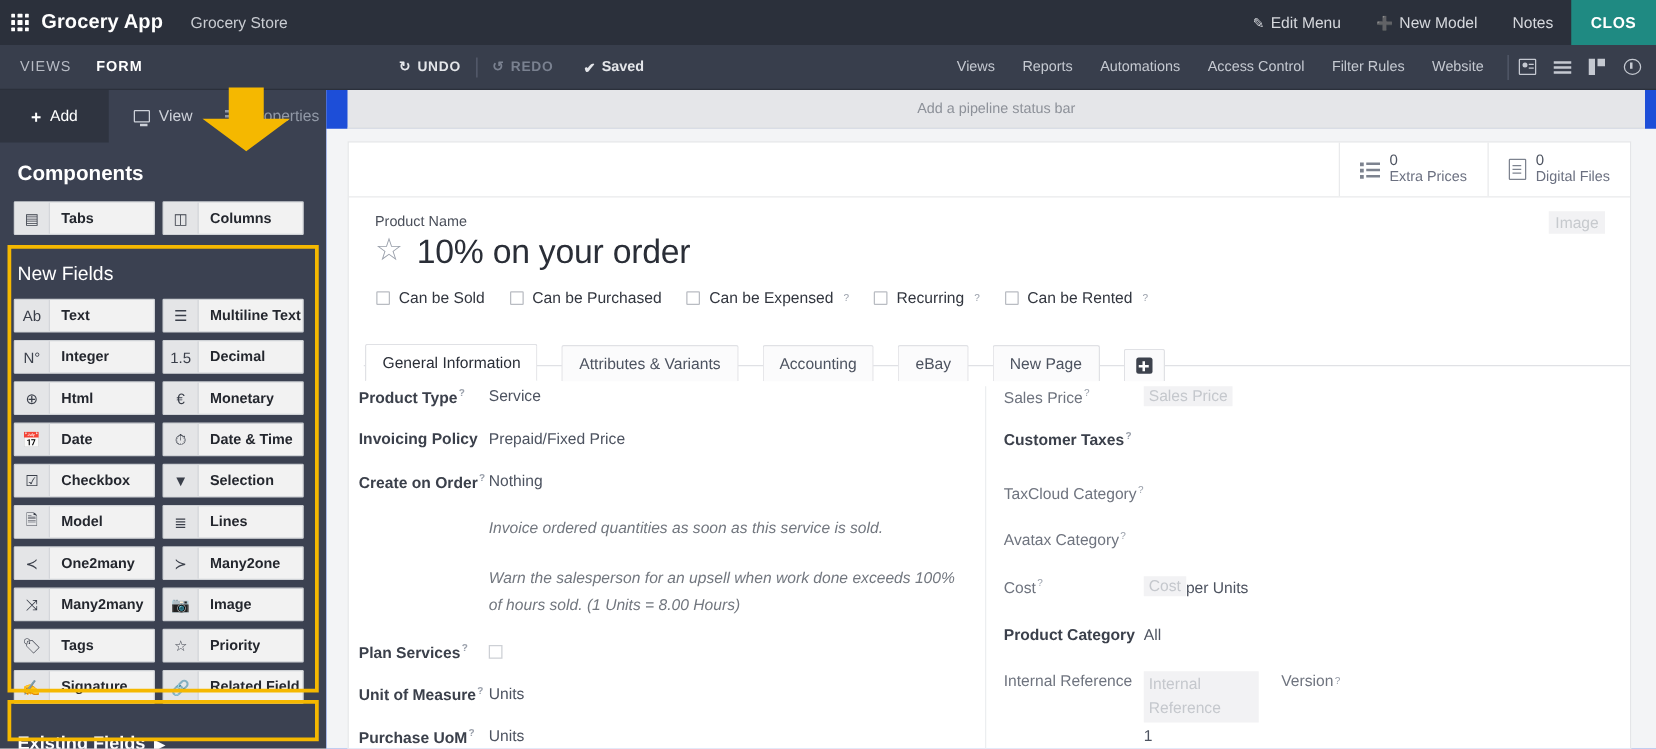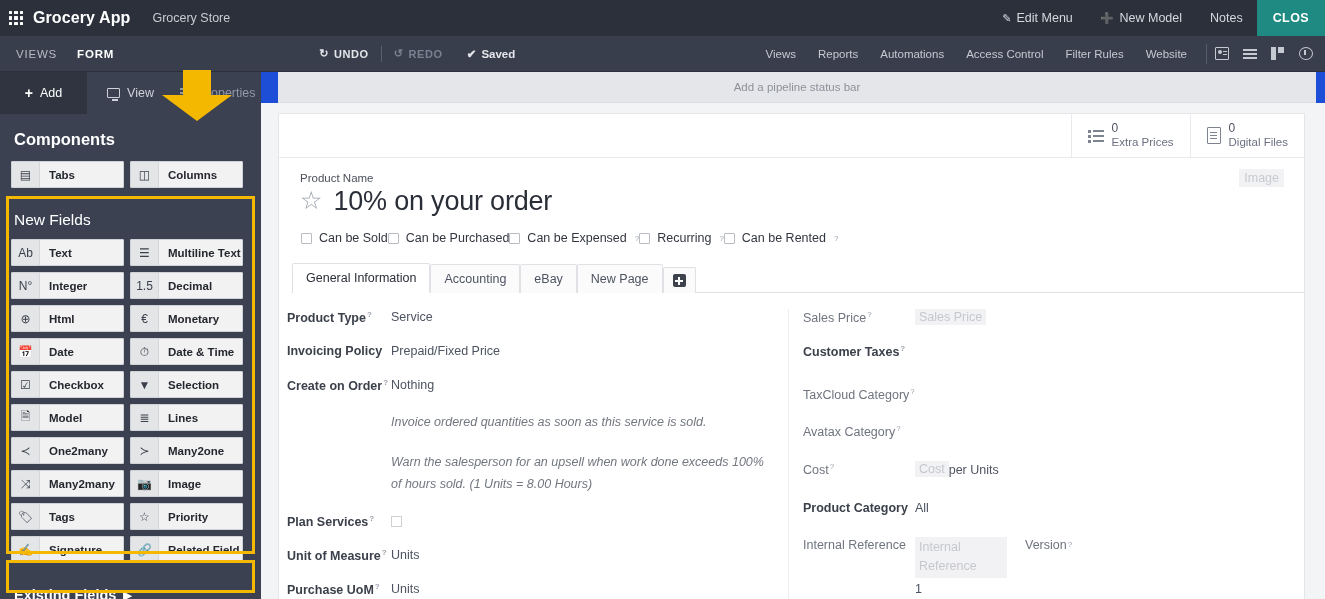--- a/index.html
+++ b/index.html
@@ -158,31 +158,31 @@
 
   .prod-head { padding: 14px 20px 0 21px; position: relative; }
   .prod-name-lbl { font-size: 11.5px; color: #4a4f5a; margin-bottom: 2px; }
   .prod-title-row { display: flex; align-items: center; gap: 11px; }
   .star { font-size: 25px; color: #9aa0ab; line-height: 1; margin-top: -3px; }
   .prod-title { font-size: 27px; color: #2a2e37; font-weight: 400; letter-spacing: -.2px; }
   .image-ph {
     position: absolute; right: 20px; top: 11px;
     font-size: 12.5px; color: #c7cace; background: #f2f2f4; padding: 2px 5px;
   }
-  .cbrow { display: flex; align-items: center; margin: 14px 0 0 1px; }
+  .cbrow { display: flex; align-items: center; gap: 20px; margin: 14px 0 0 1px; }
   .cbitem { display: flex; align-items: center; gap: 7px; font-size: 12.5px; color: #32363f; }
   .cbox { width: 11px; height: 11px; border: 1px solid #b9bcc2; background: #fff; border-radius: 1px; }
   .qm { font-size: 8px; color: #9aa0ab; vertical-align: super; margin-left: 1px; }
 
   .tabs-row { display: flex; align-items: flex-end; margin: 17px 0 0 12px; padding-left: 1px;
     border-bottom: 1px solid #e0e1e5; }
   .ftab {
     border: 1px solid #e0e1e5; border-bottom: none; background: #fbfbfc;
-    font-size: 12.5px; color: #4d5360; padding: 7px 13px 7px 13px; margin-right: 0;
-    cursor: pointer; border-radius: 2px 2px 0 0; position: relative; top: 1px;
+    font-size: 12.5px; color: #4d5360; padding: 7px 13px 7px 13px; margin-right: 19px;
+    cursor: pointer; border-radius: 2px 2px 0 0; position: relative; top: 13px;
   }
   .ftab.active { background: #ffffff; color: #2a2e37; border-bottom: 1px solid #ffffff; }
   .ftab-add { padding: 6px 9px; display: flex; align-items: center; }
   .plus-sq { width: 13px; height: 13px; background: #3d424d; border-radius: 2px; position: relative; }
   .plus-sq::before { content:""; position:absolute; left:5.5px; top:2.5px; width:2px; height:8px; background:#fff; }
   .plus-sq::after { content:""; position:absolute; left:2.5px; top:5.5px; width:8px; height:2px; background:#fff; }
 
   .form-body { display: flex; padding: 16px 0 0 0; }
   .col-l { width: 510px; padding-left: 8px; border-right: 1px solid #eceef0; }
   .col-r { flex: 1; padding-left: 14px; }
@@ -444,20 +444,21 @@
             <label class="cbitem">
               <span class="cbox"></span>
               <span>Can be Rented</span>
               <span class="qm">?</span>
             </label>
           </div>
         </div>
 
         <div class="tabs-row">
           <div class="ftab active">General Information</div>
+          <div class="ftab">Attributes &amp; Variants</div>
           <div class="ftab">Accounting</div>
           <div class="ftab">eBay</div>
           <div class="ftab">New Page</div>
           <div class="ftab ftab-add">
             <span class="plus-sq"></span>
           </div>
         </div>
 
         <div class="form-body">
 

